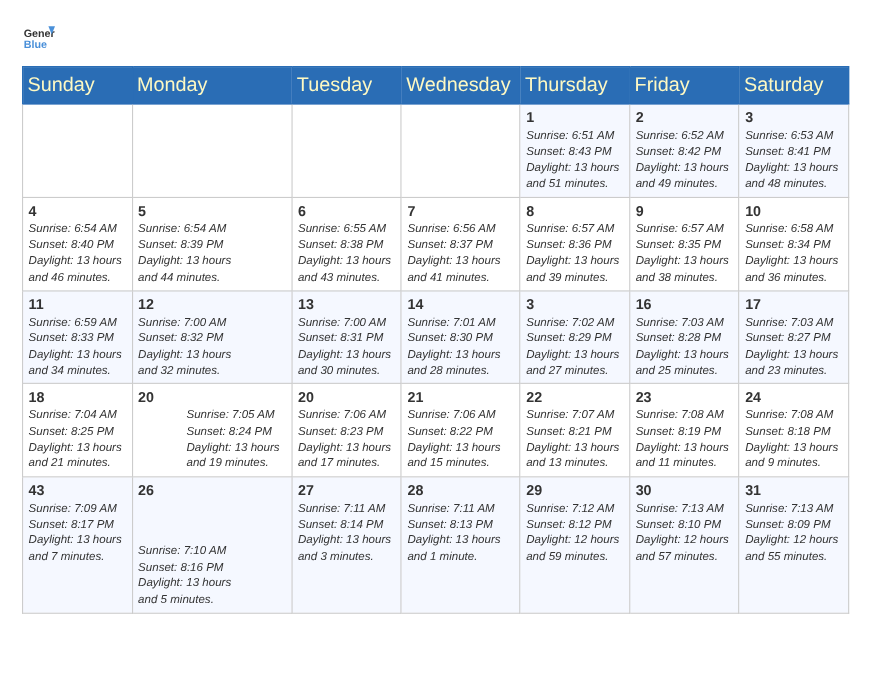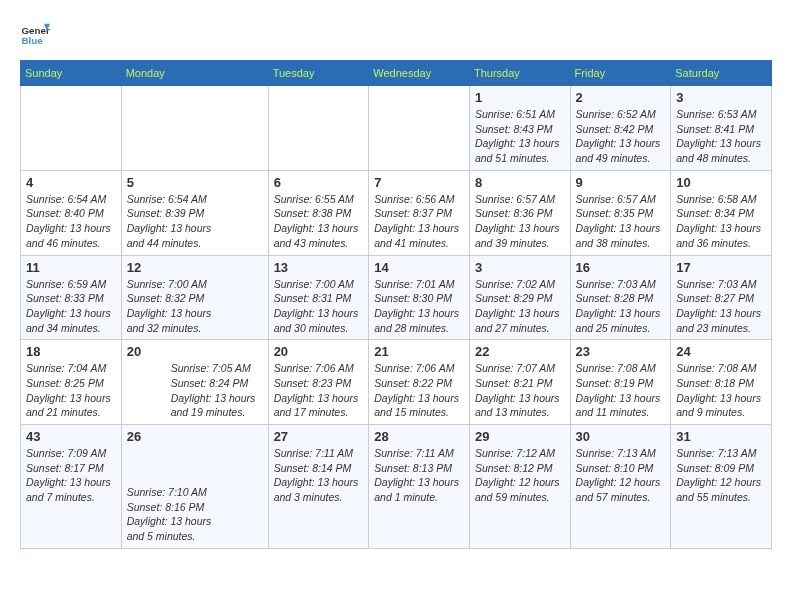--- a/index.html
+++ b/index.html
@@ -28,24 +28,24 @@
     .title-section { text-align: right; }
     .main-title { font-size: 42px; color: #333; font-weight: normal; }
     .subtitle { font-size: 16px; color: #555; }
     table {
       width: 100%;
       border-collapse: collapse;
       font-size: 11px;
     }
     thead tr th {
       background: #2a6db5;
-      color: #bef264;
+      color: #fef9c3;
       padding: 6px 4px;
       text-align: left;
-      font-size: 11px;
+      font-size: 18px;
       font-weight: normal;
       border: 1px solid #2a6db5;
     }
     tbody tr td {
       border: 1px solid #ccc;
       vertical-align: top;
       padding: 4px 5px;
       height: 80px;
       background: #fff;
     }

